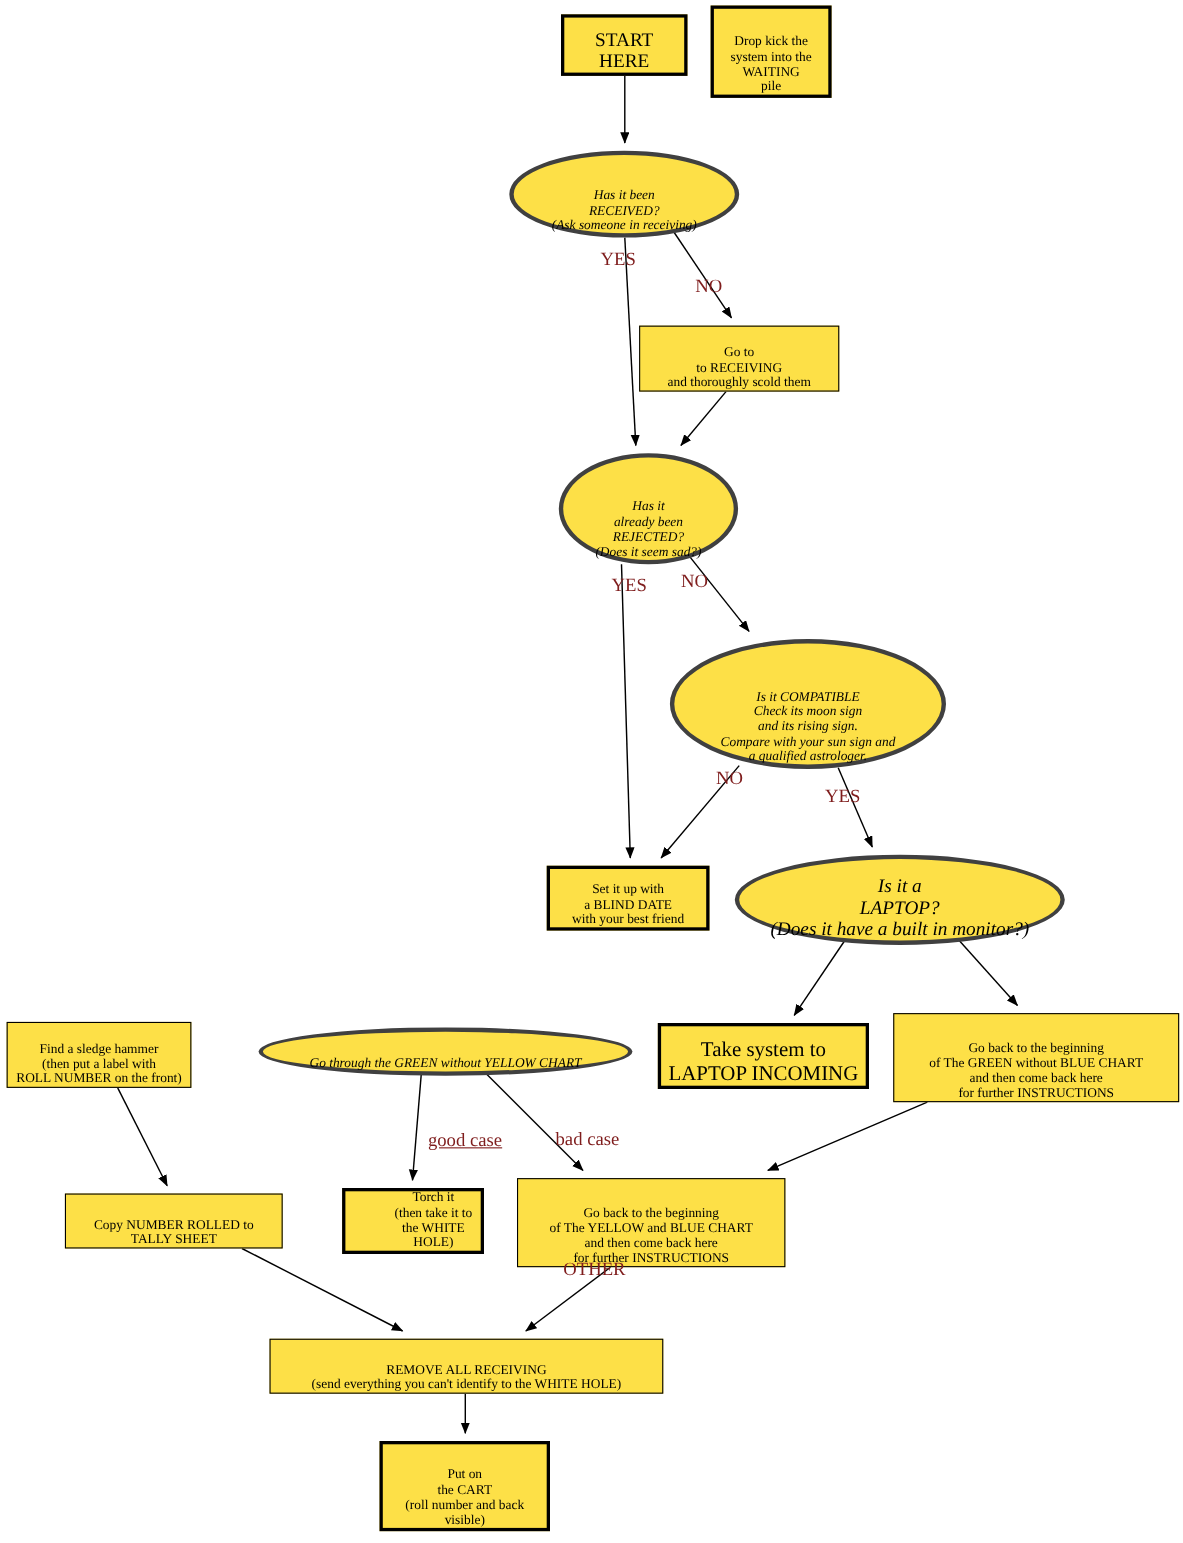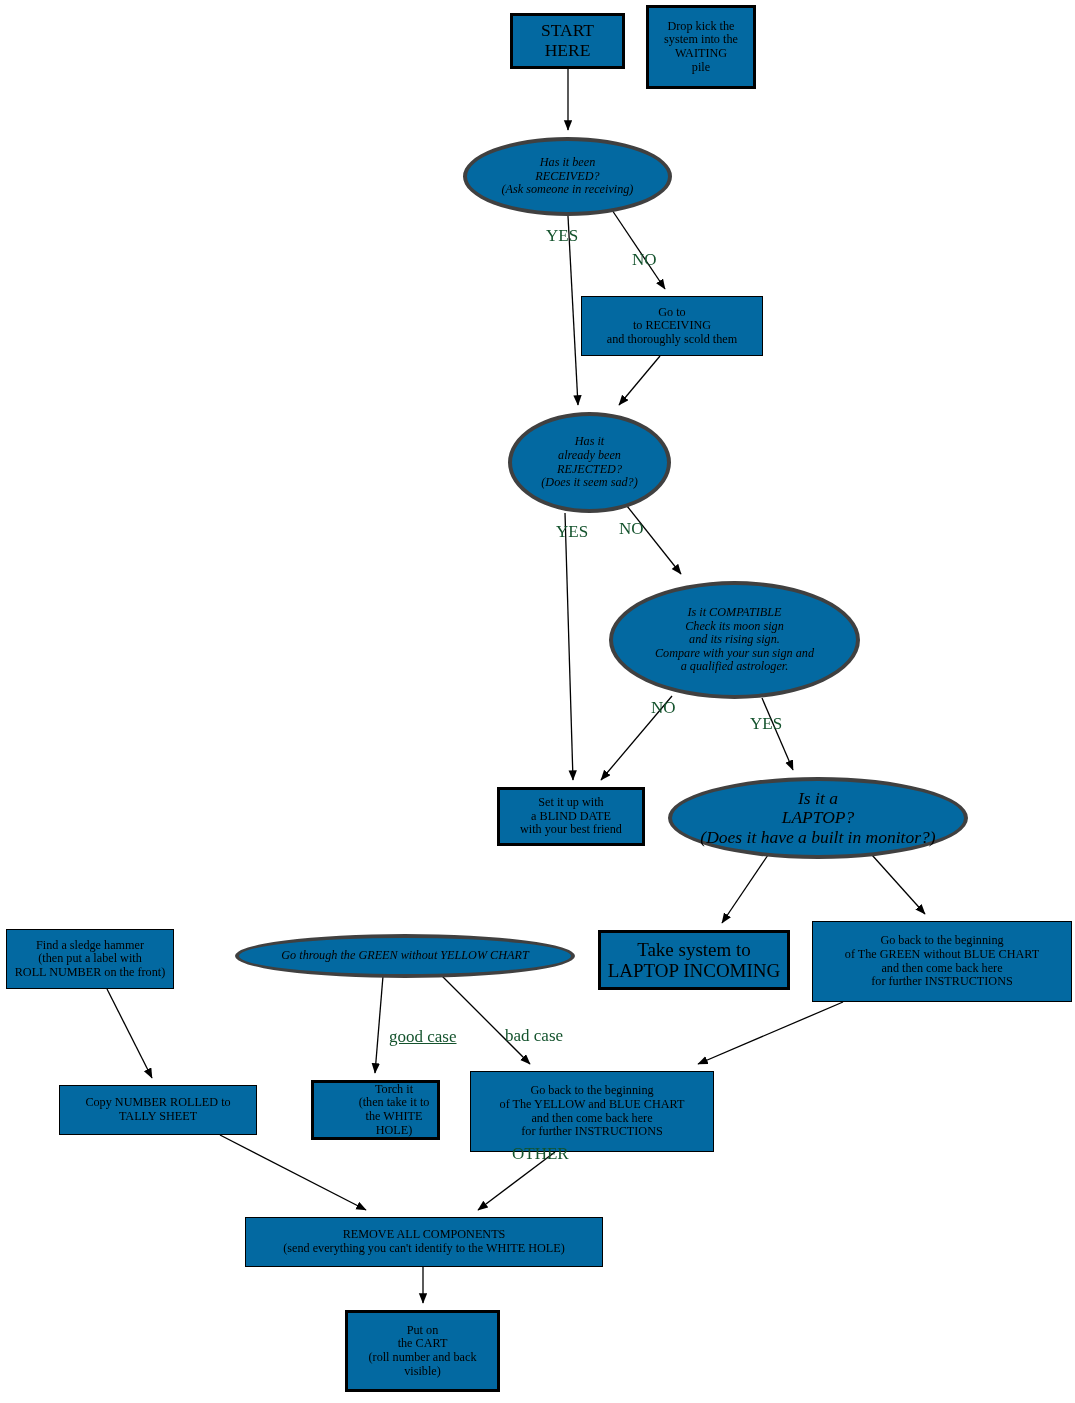--- a/index.html
+++ b/index.html
@@ -21,25 +21,25 @@
     position: absolute;
     left: 0; top: 0;
     width: 1075px;
     height: 1403px;
     pointer-events: none;
   }
   .node {
     position: absolute;
     box-sizing: border-box;
     display: flex;
-    align-items: center;
+    align-items: flex-end;
     justify-content: center;
     text-align: center;
     line-height: 1.12;
-    background: #0369a1;
+    background: #fde047;
   }
   .node .txt {
     display: block;
     white-space: pre-line;
     padding: 0 4px;
   }
   .box {
     border: 1px solid #000000;
   }
   .box-thick {
@@ -50,21 +50,21 @@
     border-radius: 50%;
     font-style: italic;
   }
   .fs12 { font-size: 12.2px; }
   .fs17 { font-size: 17.5px; }
   .fs19 { font-size: 19px; }
   .edge-label {
     position: absolute;
     font-family: "Liberation Serif", "DejaVu Serif", serif;
     font-size: 17px;
-    color: #14532d;
+    color: #7f1d1d;
     white-space: nowrap;
     background: transparent;
   }
 </style>
 </head>
 <body>
 
 <div id="canvas">
   <svg id="edges" viewBox="0 0 1075 1403" xmlns="http://www.w3.org/2000/svg">
     <defs>
@@ -163,21 +163,21 @@
 (then take it to
 the WHITE HOLE)</span>
       </div>
       <div class="node box fs12" style="left: 470px; top: 1071px; width: 244px; height: 81px;">
         <span class="txt">Go back to the beginning
 of The YELLOW and BLUE CHART
 and then come back here
 for further INSTRUCTIONS</span>
       </div>
       <div class="node box fs12" style="left: 245px; top: 1217px; width: 358px; height: 50px;">
-        <span class="txt">REMOVE ALL COMPONENTS
+        <span class="txt">REMOVE ALL RECEIVING
 (send everything you can't identify to the WHITE HOLE)</span>
       </div>
       <div class="node box-thick fs12" style="left: 345px; top: 1310px; width: 155px; height: 82px;">
         <span class="txt">Put on
 the CART
 (roll number and back
 visible)</span>
       </div>
     </div>
   <div id="labels-layer">

